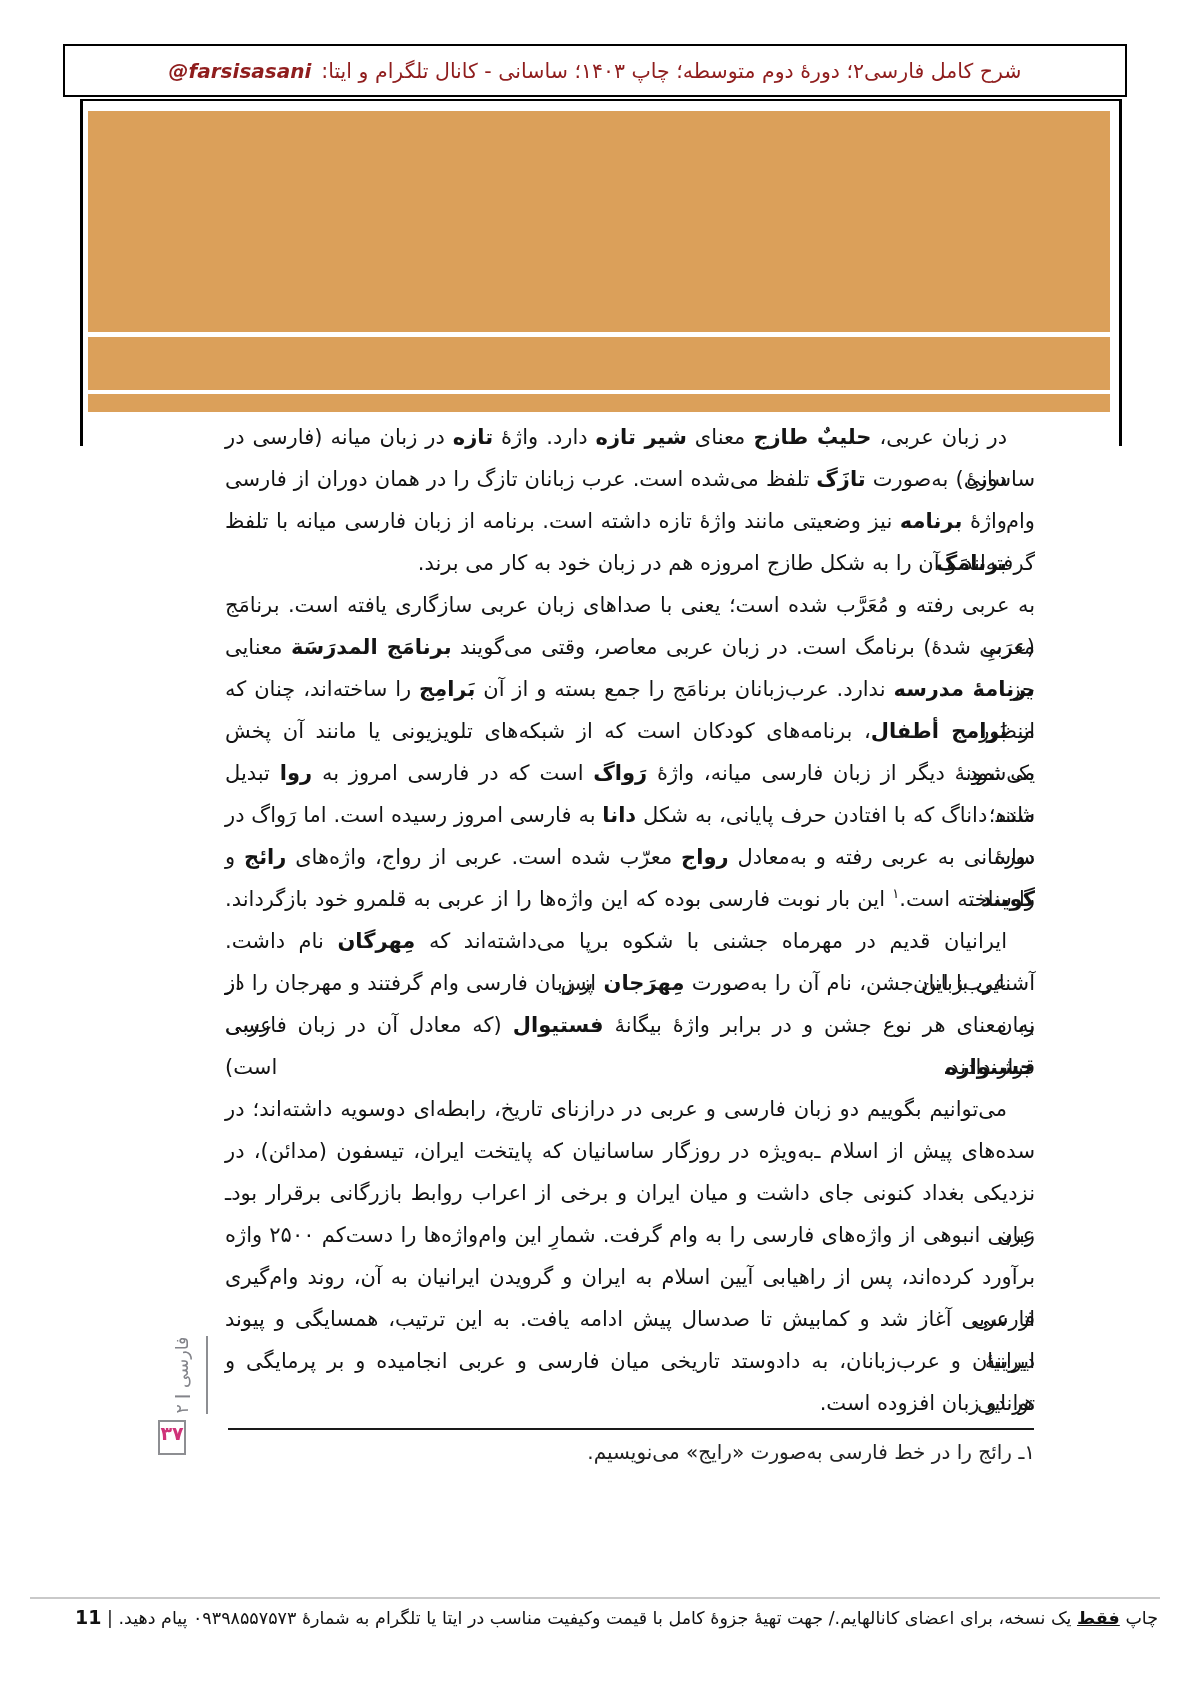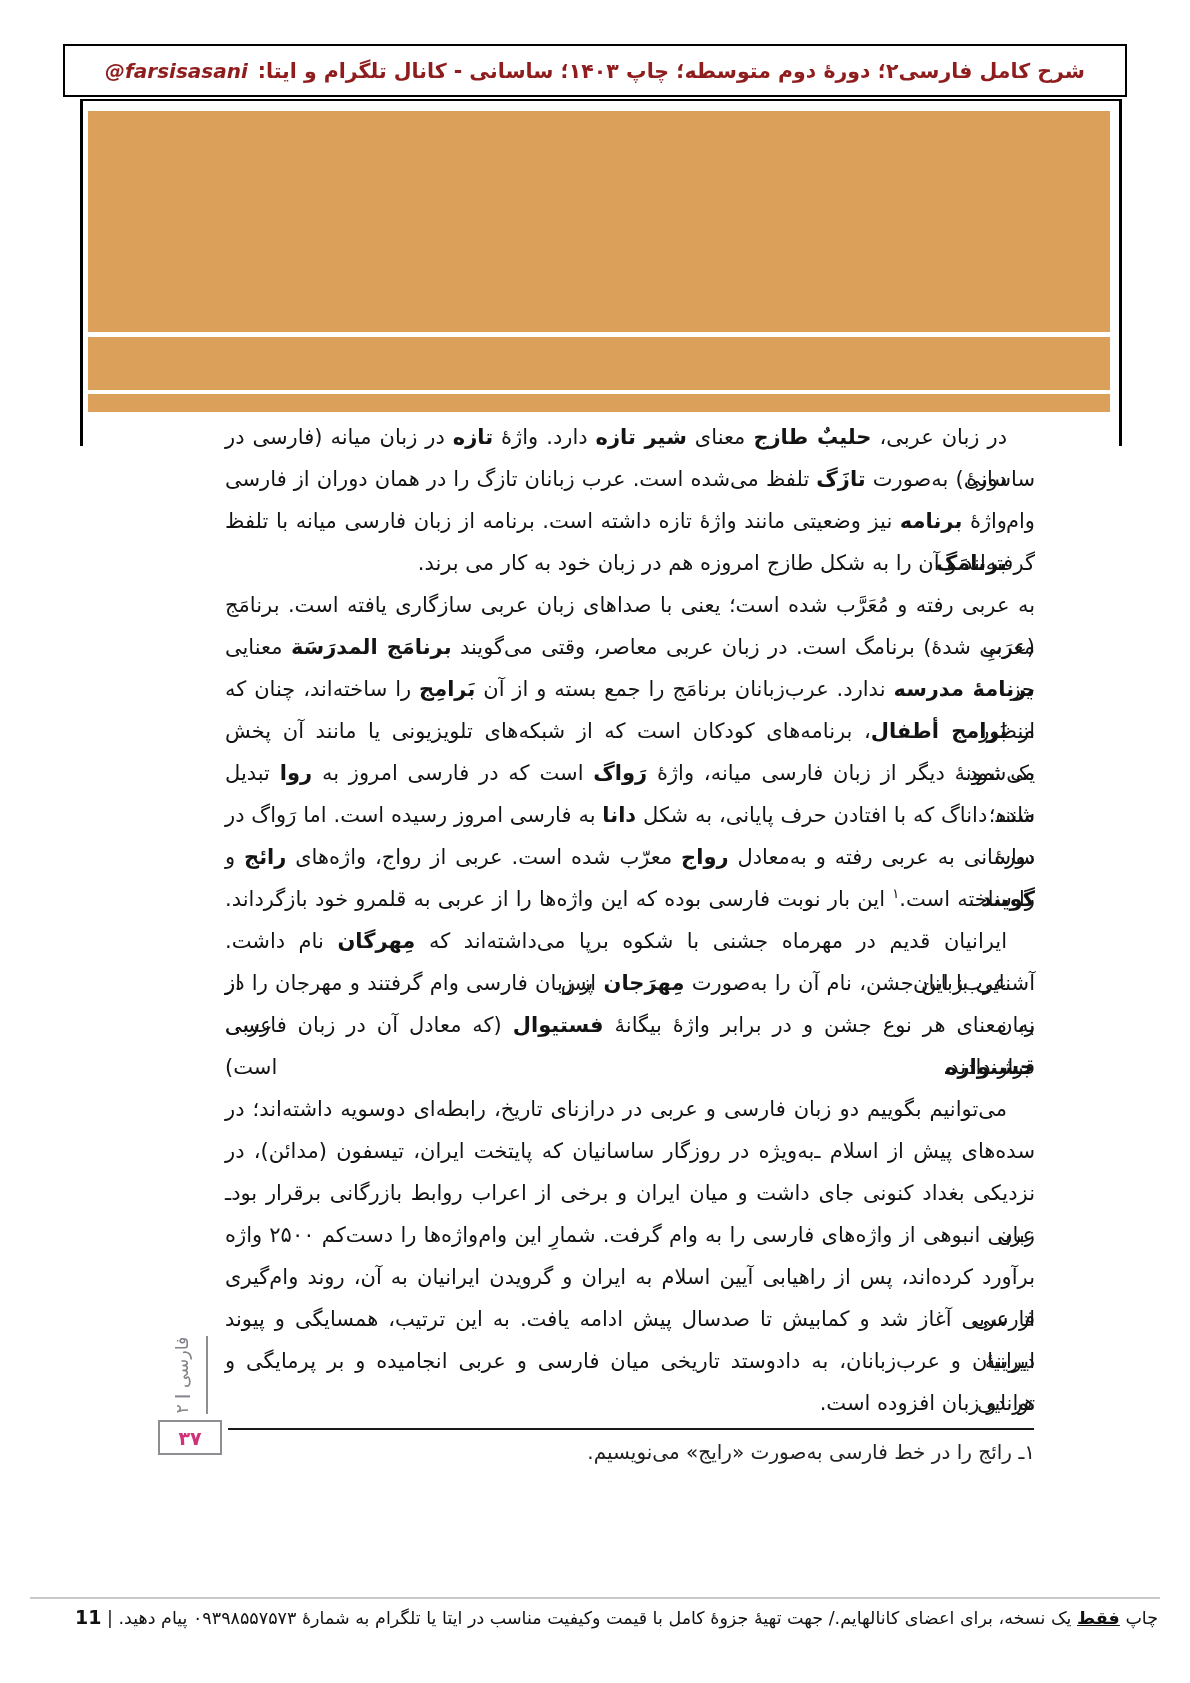--- a/index.html
+++ b/index.html
@@ -7,21 +7,21 @@
     width:1190px;height:1683px;position:relative;background:#ffffff;
     font-family:"DejaVu Sans", sans-serif;color:#111;overflow:hidden;
   }
   
   .header-box{
     position:absolute;left:63px;top:44px;width:1064px;height:53px;
     border:2.5px solid #000;box-sizing:border-box;
     display:flex;align-items:center;justify-content:center;
     direction:rtl;gap:10px;
   }
-  .header-text{font-weight:bold;font-size:20.5px;color:#8f1d1d;letter-spacing:0;}
+  .header-text{font-weight:normal;font-size:20.5px;color:#8f1d1d;letter-spacing:0;}
   .header-handle{font-weight:bold;font-style:italic;font-size:20px;color:#8f1d1d;direction:ltr;}
   
   .content-frame{
     position:absolute;left:80px;top:99px;width:1042px;height:347px;
     border-top:2px solid #000;border-left:3px solid #000;border-right:3px solid #000;
     box-sizing:border-box;background:#fff;
   }
   .band{position:absolute;left:88px;background:#dba05a;}
   .band1{top:111px;width:1022px;height:221px;}
   .band2{top:337px;width:1022px;height:53px;}
@@ -48,23 +48,23 @@
     border-right:2.5px solid #8d8e92;box-sizing:border-box;
   }
   .side-label-rot{
     position:absolute;top:50%;left:50%;
     transform:translate(-50%,-50%) rotate(-90deg);
     display:flex;align-items:center;gap:7px;white-space:nowrap;
     color:#83848a;font-size:17.5px;direction:rtl;
   }
   .side-tick{display:inline-block;width:2px;height:15px;background:#83848a;}
   .side-pagebox{
-    position:absolute;left:158px;top:1420px;width:64px;height:35px;
+    position:absolute;left:158px;top:1420px;width:28px;height:35px;
     border:2.5px solid #8d8e92;box-sizing:border-box;
-    display:flex;align-items:center;justify-content:center;
+    display:flex;justify-content:center;
   }
   .side-pagenum{color:#cf3279;font-weight:bold;font-size:19px;}
   
   .footer-rule{position:absolute;left:30px;top:1597px;width:1130px;height:1.5px;background:#c9c9c9;}
   .footer{
     position:absolute;left:30px;right:32px;top:1606px;direction:rtl;text-align:right;
     font-size:17.5px;color:#111;white-space:nowrap;
   }
   .footer .bold-u{font-weight:bold;text-decoration:underline;text-align:center;}
   .footer .pagenum{font-weight:bold;font-size:19px;direction:ltr;display:inline-block;}

